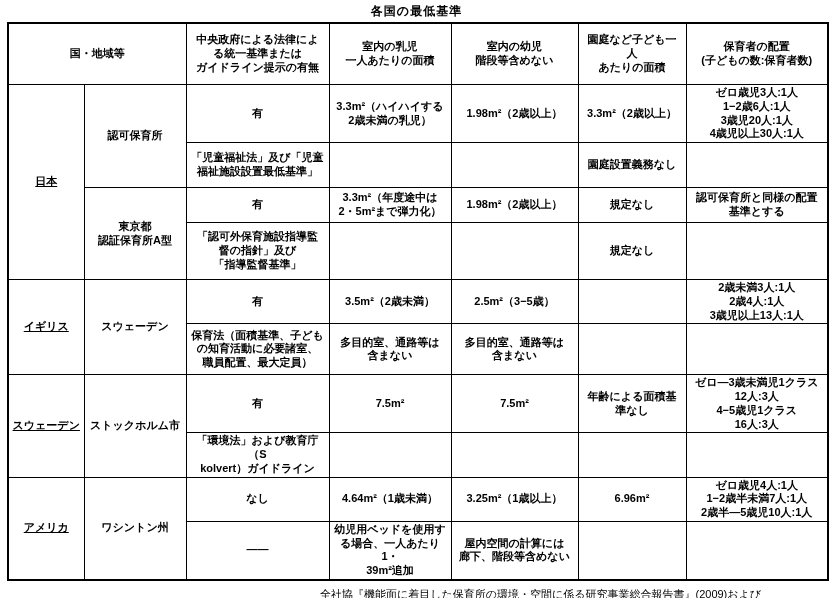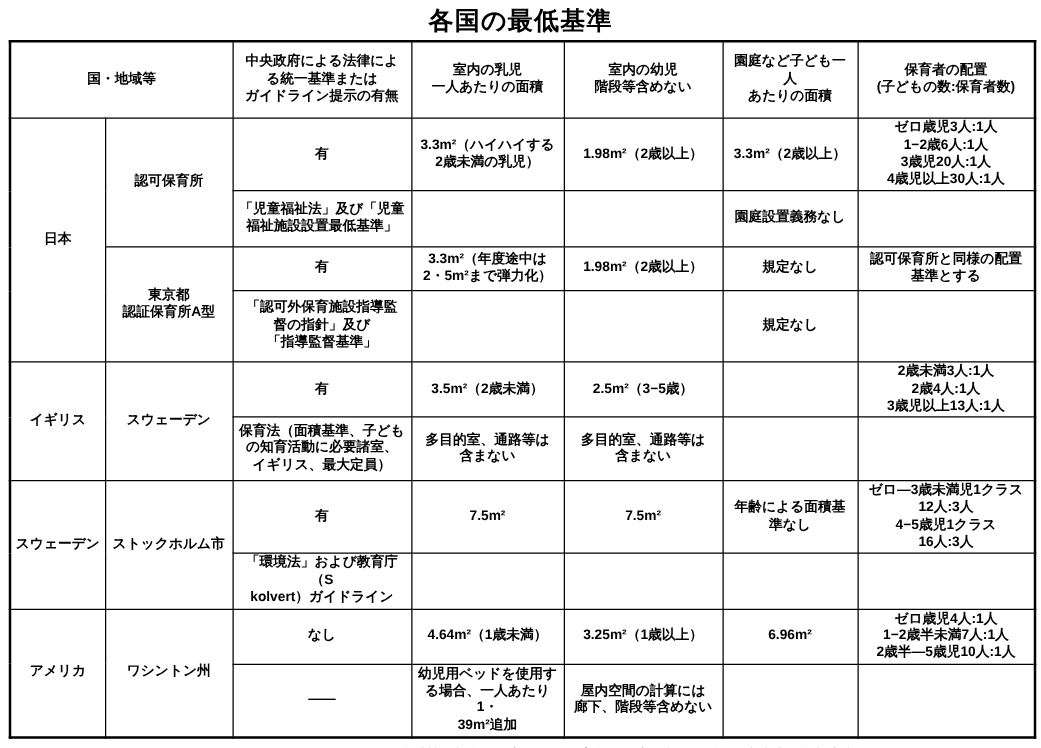--- a/index.html
+++ b/index.html
@@ -1,28 +1,28 @@
 <!DOCTYPE html>
 <html lang="ja"><head>
 <meta charset="utf-8">
 <style>
   html,body{margin:0;padding:0;background:#fff;color:#000;}
   body{width:833px;height:598px;font-family:"Liberation Sans","DejaVu Sans",sans-serif;}
   .page{width:833px;box-sizing:border-box;padding-top:3px;}
-  .title{font-size:20px;font-weight:bold;text-align:center;letter-spacing:1px;margin:0 0 2px 0;}
+  .title{font-size:12px;font-weight:bold;text-align:center;letter-spacing:1px;margin:0 0 2px 0;}
   table.std{border-collapse:collapse;table-layout:fixed;width:820px;margin-left:7px;border:2px solid #000;}
   table.std th,table.std td{
     border:1px solid #000;
     font-size:11px;line-height:1.25;font-weight:bold;
     text-align:center;vertical-align:middle;
     white-space:pre-line;padding:1px 2px;overflow:hidden;
     word-break:break-word;
   }
   thead th{border-bottom:4px double #000;font-weight:bold;}
-  td.country{border-right:4px double #000;}
+  td.country{border-right:4px double #000;text-decoration:underline;}
   td.t{border-bottom:1px dotted #000;}
   td.b{border-top:1px dotted #000;}
   td.blk-end{border-bottom:4px double #000;}
   td.last{border-bottom:2px solid #000;}
   tr.h-head th{height:58px;}
   tr.r0t td{height:50px;margin-left:39px;}
   tr.r0b td{height:42px;}
   tr.r1t td{height:32px;}
   tr.r1b td{height:54px;}
   tr.r2t td{height:34px;margin-left:48px;}
@@ -118,21 +118,21 @@
         <td class="t">3.5m²（2歳未満）</td>
         <td class="t">2.5m²（3−5歳）</td>
         <td class="t"></td>
         <td class="t">2歳未満3人:1人
 2歳4人:1人
 3歳児以上13人:1人</td>
       </tr>
       <tr class="r2b">
         <td class="b blk-end">保育法（面積基準、子ども
 の知育活動に必要諸室、
-イギリス、最大定員）</td>
+職員配置、最大定員）</td>
         <td class="b blk-end">多目的室、通路等は
 含まない</td>
         <td class="b blk-end">多目的室、通路等は
 含まない</td>
         <td class="b blk-end"></td>
         <td class="b blk-end"></td>
       </tr>
 
       <tr class="r3t">
         <td class="country blk-end" rowspan="2">スウェーデン</td>

